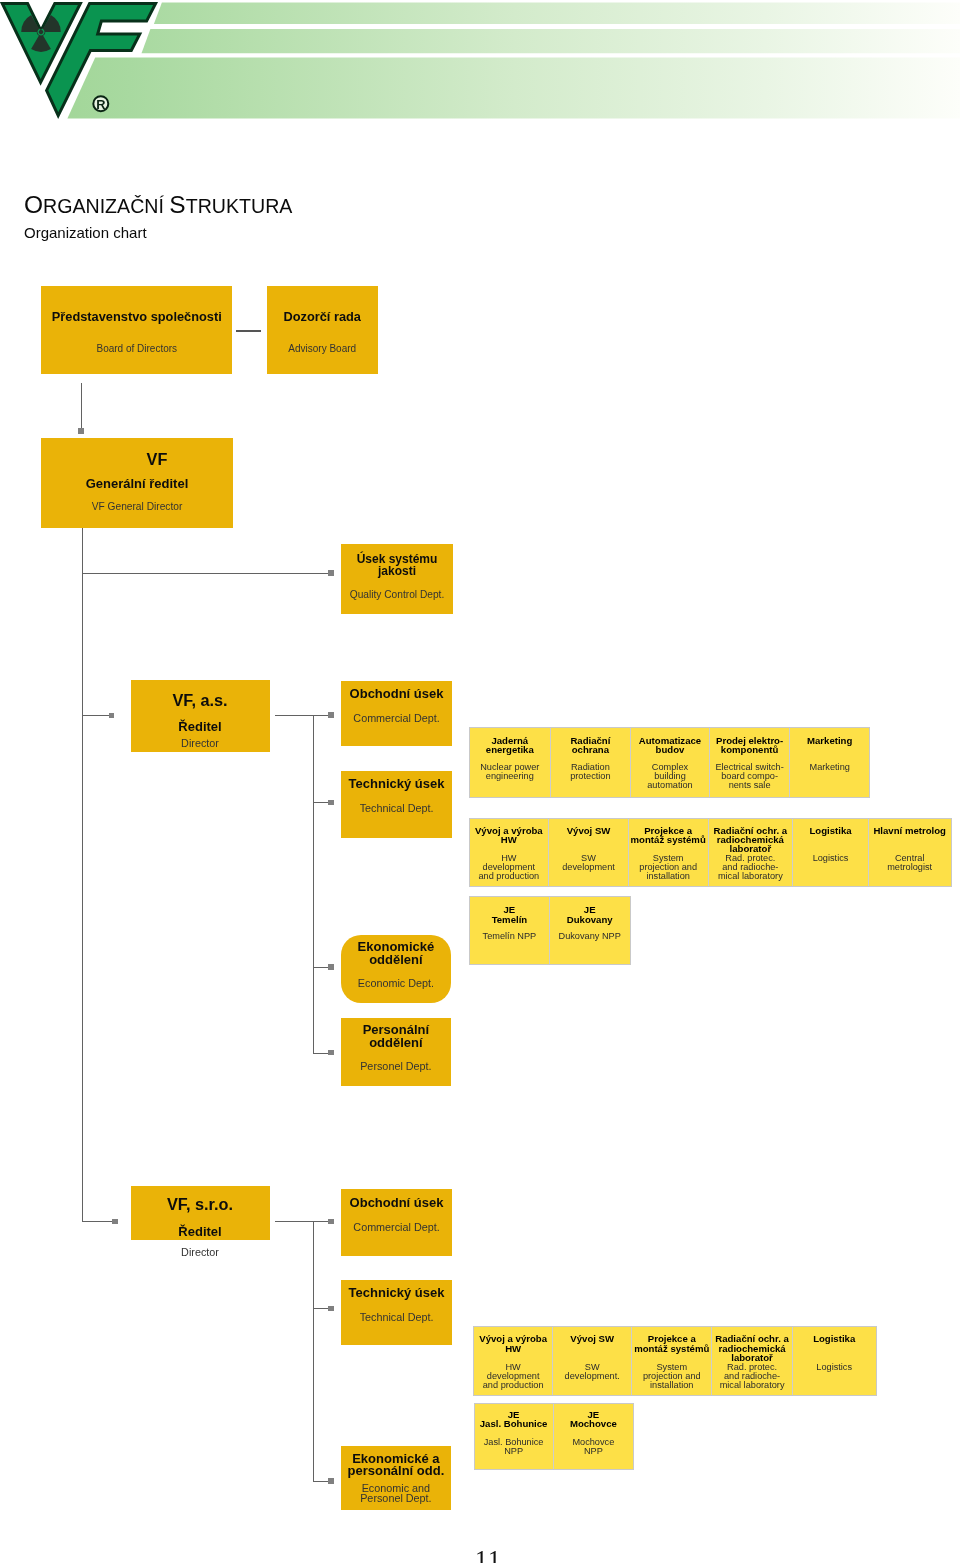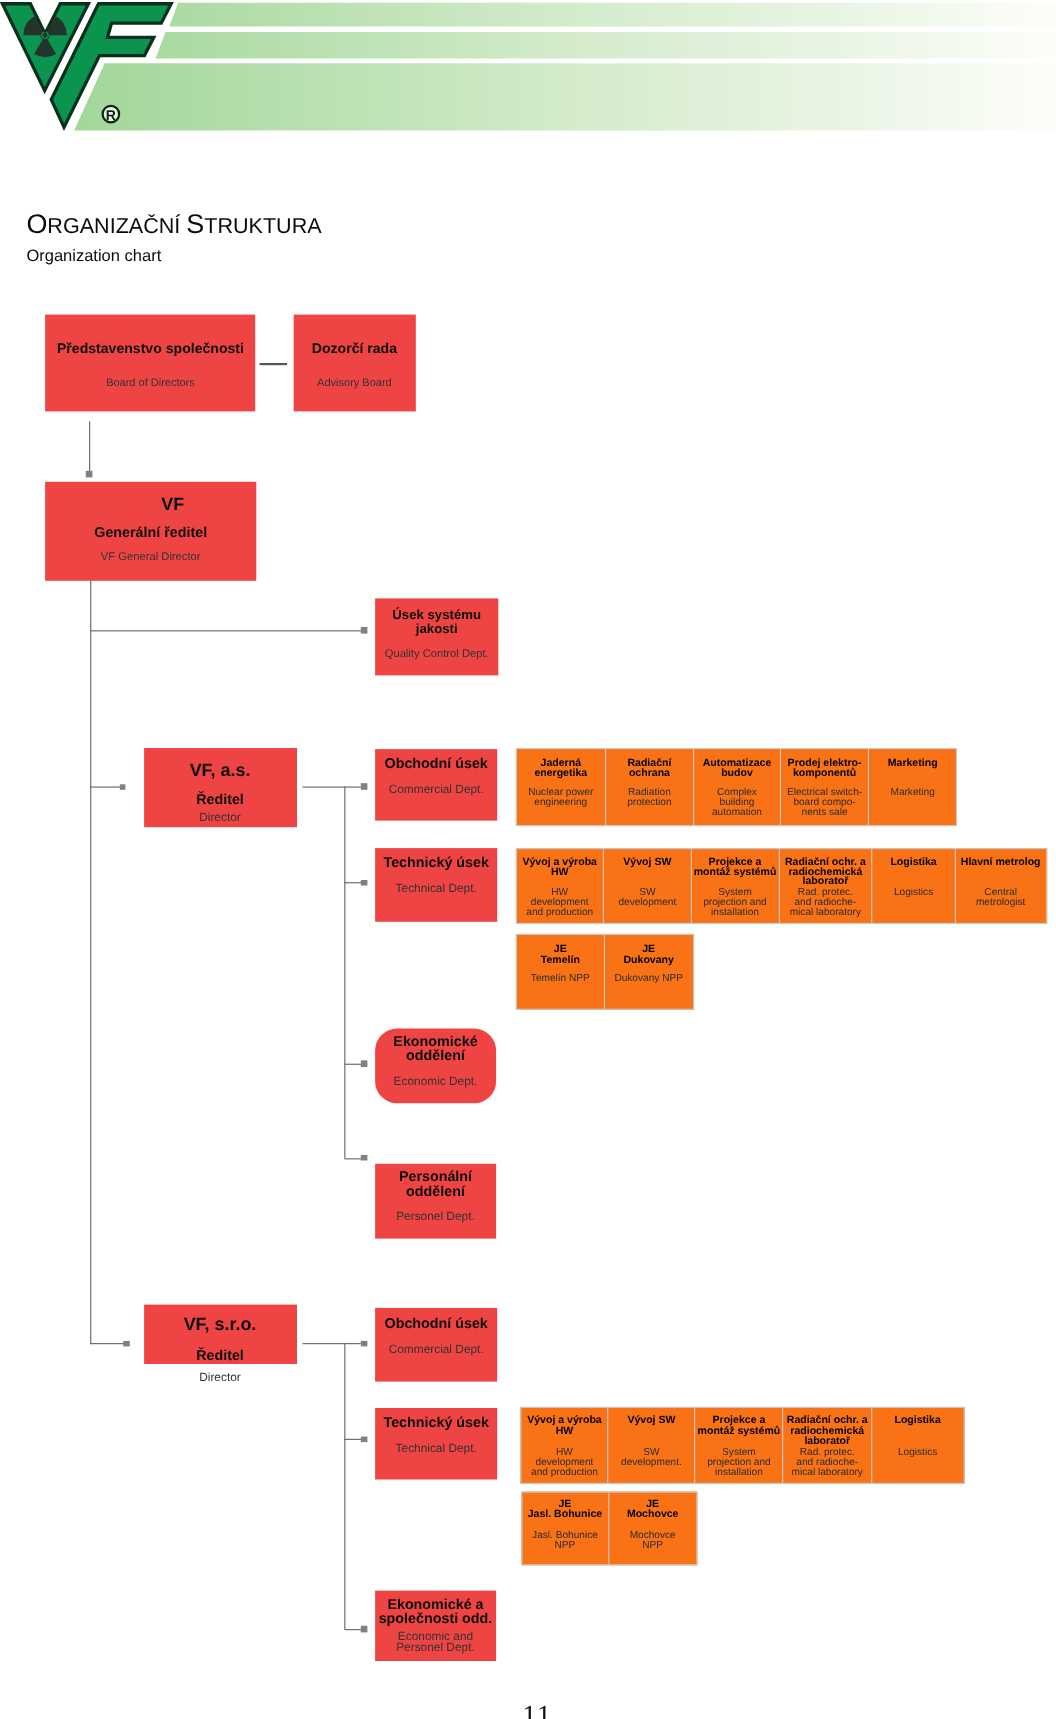--- a/index.html
+++ b/index.html
@@ -8,30 +8,30 @@
   .page{position:absolute;left:0;top:0;width:960px;height:1563px;}
 
   #banner{position:absolute;left:0;top:0;}
 
   #title-cz{position:absolute;left:24px;top:192.5px;color:#0b0b0b;white-space:nowrap;
             font-family:"Liberation Sans",sans-serif;font-size:19.6px;line-height:1;}
   #title-cz .big{font-size:24.5px;}
   #title-en{position:absolute;left:24px;top:224.5px;color:#0b0b0b;white-space:nowrap;
             font-family:"Liberation Sans",sans-serif;font-size:15px;line-height:1;}
 
-  .box{position:absolute;background:#ef4444;box-sizing:border-box;text-align:center;}
+  .box{position:absolute;background:#eab308;box-sizing:border-box;text-align:center;}
   .box>div{position:absolute;left:0;right:0;}
   .box .cz{font-weight:bold;color:#0d0d0d;white-space:pre-line;}
   .box .en{color:#333333;white-space:pre-line;}
 
   .vline{position:absolute;width:1px;background:#626262;}
   .hline{position:absolute;height:1px;background:#626262;}
   .dot{position:absolute;background:#808080;}
 
-  .tbl{position:absolute;display:flex;box-sizing:border-box;border:1px solid #c9c9c9;background:#f97316;}
+  .tbl{position:absolute;display:flex;box-sizing:border-box;border:1px solid #c9c9c9;background:#fde047;margin-top:47px;}
   .tbl .cell{box-sizing:border-box;border-right:1px solid #cdcdcd;position:relative;text-align:center;}
   .tbl .cell>div{position:absolute;left:0;right:0;}
   .tbl .cell:last-child{border-right:none;}
   .tbl .cell .cz{font-weight:bold;color:#000;white-space:pre-line;}
   .tbl .cell .en{color:#2b2b2b;white-space:pre-line;}
 
   #pageno{position:absolute;left:475px;top:1547px;text-align:left;
           font-family:"Liberation Serif",serif;font-size:25px;line-height:1;color:#111;letter-spacing:1.5px;}
 </style>
 </head>
@@ -210,21 +210,21 @@
     </div>
 <div class="hline" style="left:312.5px;top:966.6px;width:16px;"></div>
 <div class="dot" style="left:328.1px;top:964px;width:5.6px;height:5.6px;"></div>
 <div class="box" style="left:340.9px;top:935.2px;width:110px;height:67.7px;border-radius:20px;">
       <div class="cz" style="font-size:13px;top:6px;line-height:0.95;">Ekonomické
 oddělení</div>
       <div class="en" style="font-size:10.8px;top:43px;line-height:0.95;">Economic Dept.</div>
     </div>
 <div class="hline" style="left:312.5px;top:1052.5px;width:16px;"></div>
 <div class="dot" style="left:328.4px;top:1049.7px;width:5.6px;height:5.6px;"></div>
-<div class="box" style="left:340.9px;top:1018.3px;width:110px;height:67.5px;margin-top:40px;">
+<div class="box" style="left:340.9px;top:1018.3px;width:110px;height:67.5px;">
       <div class="cz" style="font-size:13px;top:6px;line-height:0.95;">Personální
 oddělení</div>
       <div class="en" style="font-size:10.8px;top:43px;line-height:0.95;">Personel Dept.</div>
     </div>
 <div class="hline" style="left:81.6px;top:1221.3px;width:31px;"></div>
 <div class="dot" style="left:112.2px;top:1218.5px;width:5.6px;height:5.6px;"></div>
 <div class="box" style="left:130.5px;top:1185.5px;width:139px;height:54px;">
       <div class="cz" style="font-size:16.3px;top:9.5px;line-height:1.16;">VF, s.r.o.</div>
       <div class="cz" style="font-size:13px;top:38px;line-height:1.16;">Ředitel</div>
       <div class="en" style="font-size:10.8px;top:60px;line-height:1.16;">Director</div>
@@ -286,18 +286,18 @@
         <div class="cz" style="font-size:9.6px;top:5.5px;line-height:0.98;">JE
 Mochovce</div>
         <div class="en" style="font-size:9.2px;top:33.5px;line-height:0.98;">Mochovce
 NPP</div>
       </div>
     </div>
 <div class="hline" style="left:312.5px;top:1480.5px;width:16px;"></div>
 <div class="dot" style="left:328.4px;top:1478.1px;width:5.6px;height:5.6px;"></div>
 <div class="box" style="left:340.9px;top:1446px;width:110px;height:63.6px;">
       <div class="cz" style="font-size:13px;top:6.5px;line-height:0.95;">Ekonomické a
-společnosti odd.</div>
+personální odd.</div>
       <div class="en" style="font-size:10.8px;top:36.5px;line-height:0.95;">Economic and
 Personel Dept.</div>
     </div>
 <div id="pageno">11</div>
 </div>
 
 </body></html>

